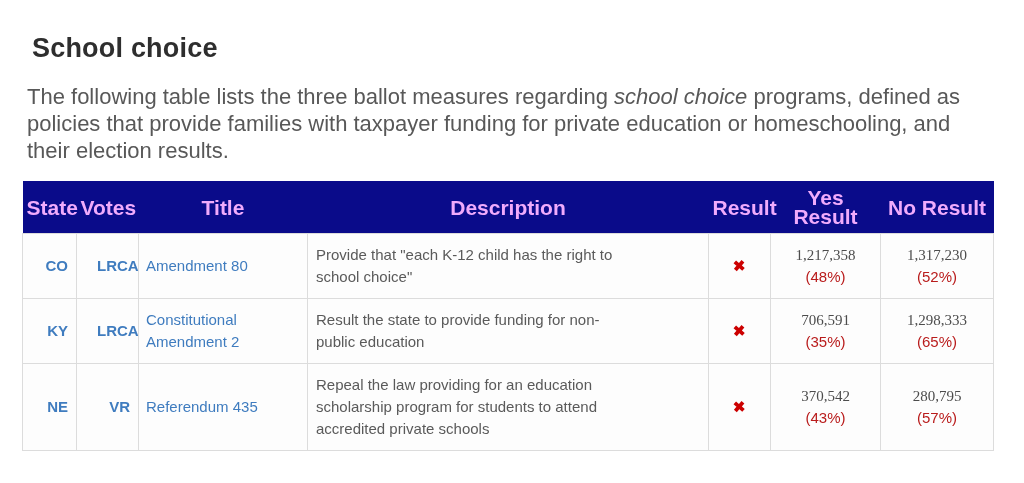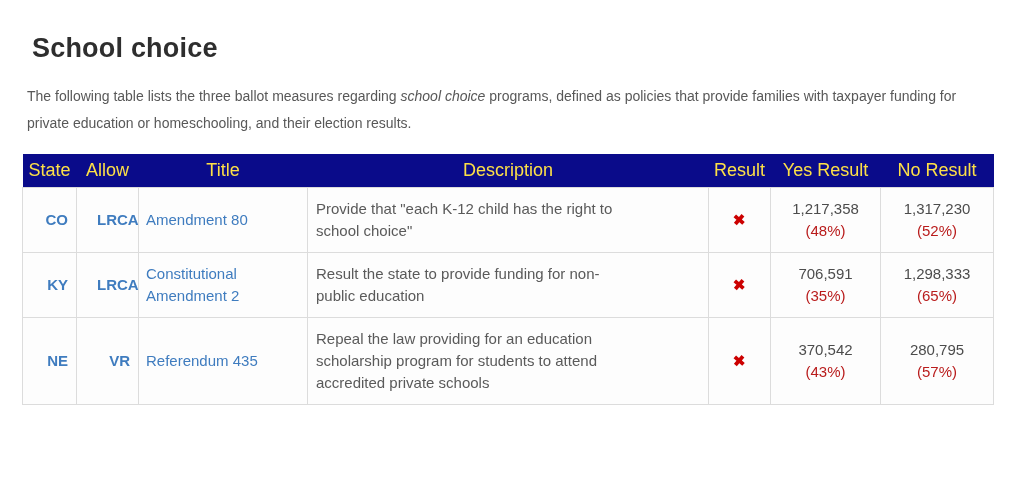--- a/index.html
+++ b/index.html
@@ -10,38 +10,38 @@
   h2.section-title {
     font-size: 27px;
     font-weight: bold;
     color: #2e2e2e;
     margin: 0 0 0 10px;
     letter-spacing: 0.2px;
   }
   p.intro {
     margin: 19px 0 0 5px;
     width: 963px;
-    font-size: 14px;
+    font-size: 22px;
     line-height: 27px;
     color: #585858;
   }
   p.intro .it { font-style: italic; }
 
   table.measures {
     margin-top: 17px;
     border-collapse: collapse;
     width: 971px;
     table-layout: fixed;
     font-size: 15px;
   }
   thead th {
     background: var(--header-bg, #0a0b8a);
-    color: #fde047;
-    font-weight: normal;
-    font-size: 18px;
+    color: #f0abfc;
+    font-weight: bold;
+    font-size: 21px;
     text-align: center;
     padding: 7px 4px;
     line-height: 19px;
   }
   tbody td {
     border: 1px solid #dcdcdc;
     background: #fdfdfd;
     padding: 10px 8px;
     line-height: 22px;
     vertical-align: middle;
@@ -57,21 +57,21 @@
     text-decoration: none;
     cursor: pointer;
   }
   .x-mark {
     color: var(--x-color, #cc0000);
     font-size: 15px;
     font-weight: bold;
     display: inline-block;
     transform: rotate(-4deg);
   }
-  .vote-num { color: #4c4c4c; }
+  .vote-num { color: #4c4c4c; font-family: Liberation Serif, serif; }
   .vote-pct { color: #b91c1c; }
 </style>
 </head>
 <body>
 
 <div class="page">
 
   <h2 class="section-title">School choice</h2>
 
   <p class="intro"><span>The following table lists the three ballot measures regarding </span><span class="it">school choice</span><span> programs, defined as policies that provide families with taxpayer funding for private education or homeschooling, and their election results.</span></p>
@@ -82,21 +82,21 @@
         <col style="width:62px">
         <col style="width:169px">
       <col style="width:401px">
         <col style="width:62px">
         <col style="width:110px">
         <col style="width:113px">
     </colgroup>
     <thead>
       <tr>
         <th>State</th>
-        <th>Allow</th>
+        <th>Votes</th>
         <th>Title</th>
         <th>Description</th>
         <th>Result</th>
         <th>Yes Result</th>
         <th>No Result</th>
       </tr>
     </thead>
     <tbody>
       <tr>
         <td class="c-state"><a class="bp-link">CO</a></td>

